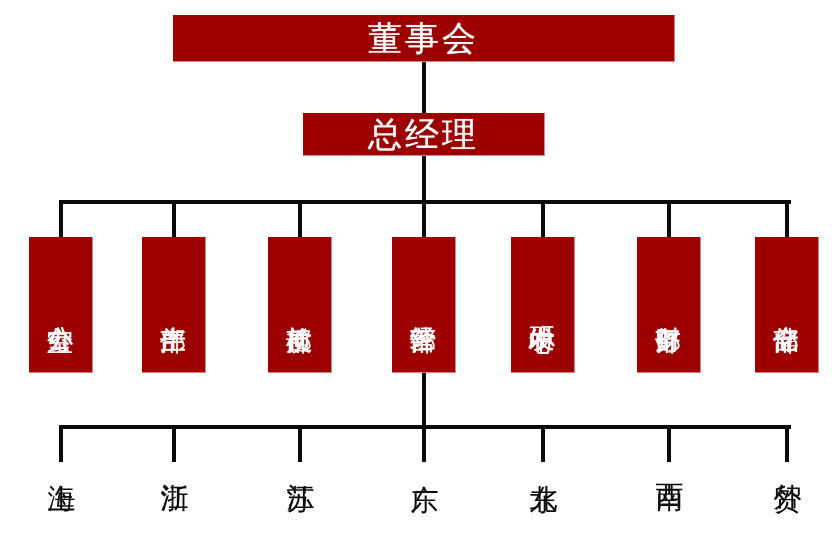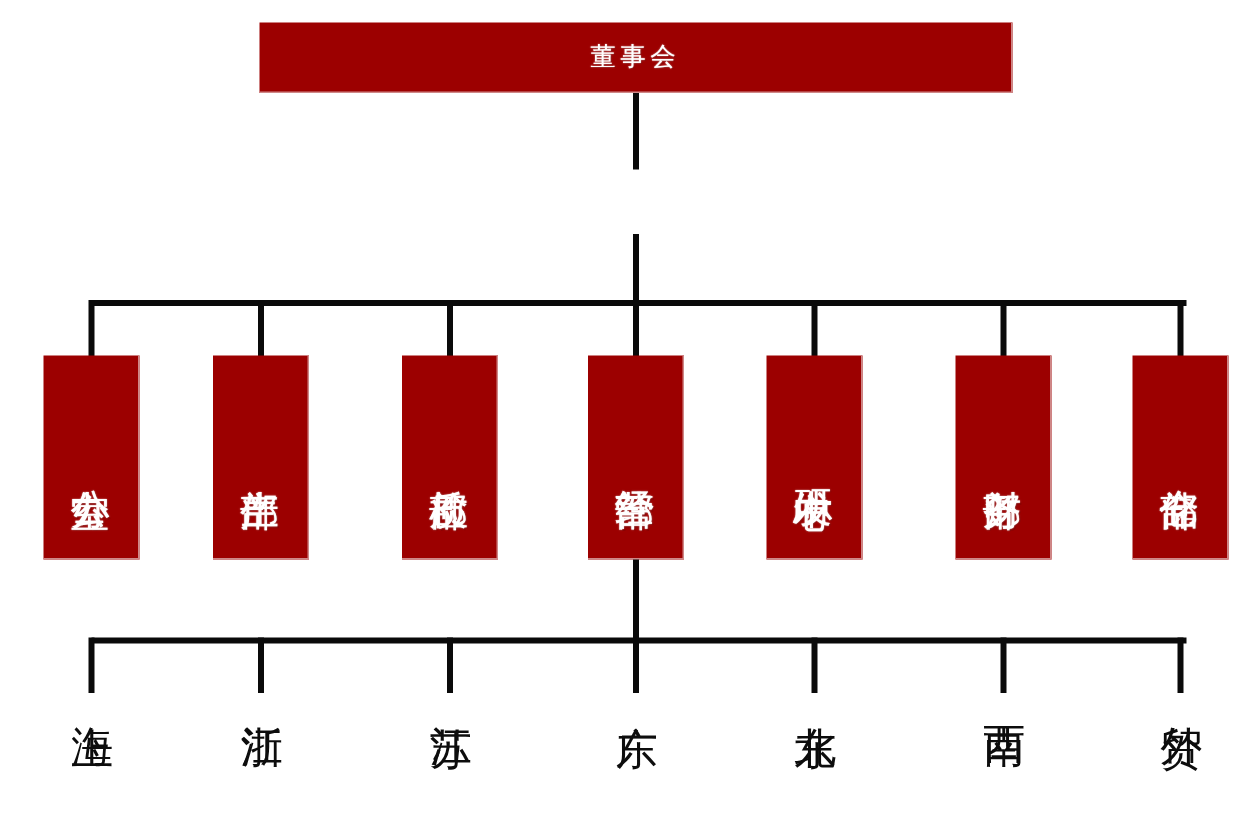--- a/index.html
+++ b/index.html
@@ -36,21 +36,21 @@
     text-shadow:
       0 0 1px rgba(255,255,255,0.85),
       1px 1px 0 rgba(120,0,0,0.55);
     letter-spacing: 1px;
     white-space: nowrap;
     line-height: 1.06;
   }
 
   
   .node.horizontal .node-label {
-    font-size: 17px;
+    font-size: 34px;
     letter-spacing: 3px;
   }
 
   
   .node.vertical {
     flex-direction: column;
     justify-content: center;
     padding-top: 2px;
   }
   .node.vertical .node-label {
@@ -87,20 +87,23 @@
 <body>
 
 <div id="chart-canvas">
 
   <div class="node horizontal" style="left:173px; top:15px; width:502px; height:47px;">
     <span class="node-label">董事会</span>
   </div>
 
   <div class="line v" style="left:422px; top:62px; height:51px;"></div>
 
+  <div class="node horizontal" style="left:303px; top:113px; width:242px; height:43px;">
+    <span class="node-label">总经理</span>
+  </div>
 
   <div class="line v" style="left:422px; top:156px; height:46px;"></div>
 
   <div class="line h" style="left:61px; top:200px; width:730px;"></div>
 
   <div class="line v" style="left:59px;  top:200px; height:38px;"></div>
   <div class="line v" style="left:172px; top:200px; height:38px;"></div>
   <div class="line v" style="left:298px; top:200px; height:38px;"></div>
   <div class="line v" style="left:422px; top:200px; height:38px;"></div>
   <div class="line v" style="left:541px; top:200px; height:38px;"></div>

